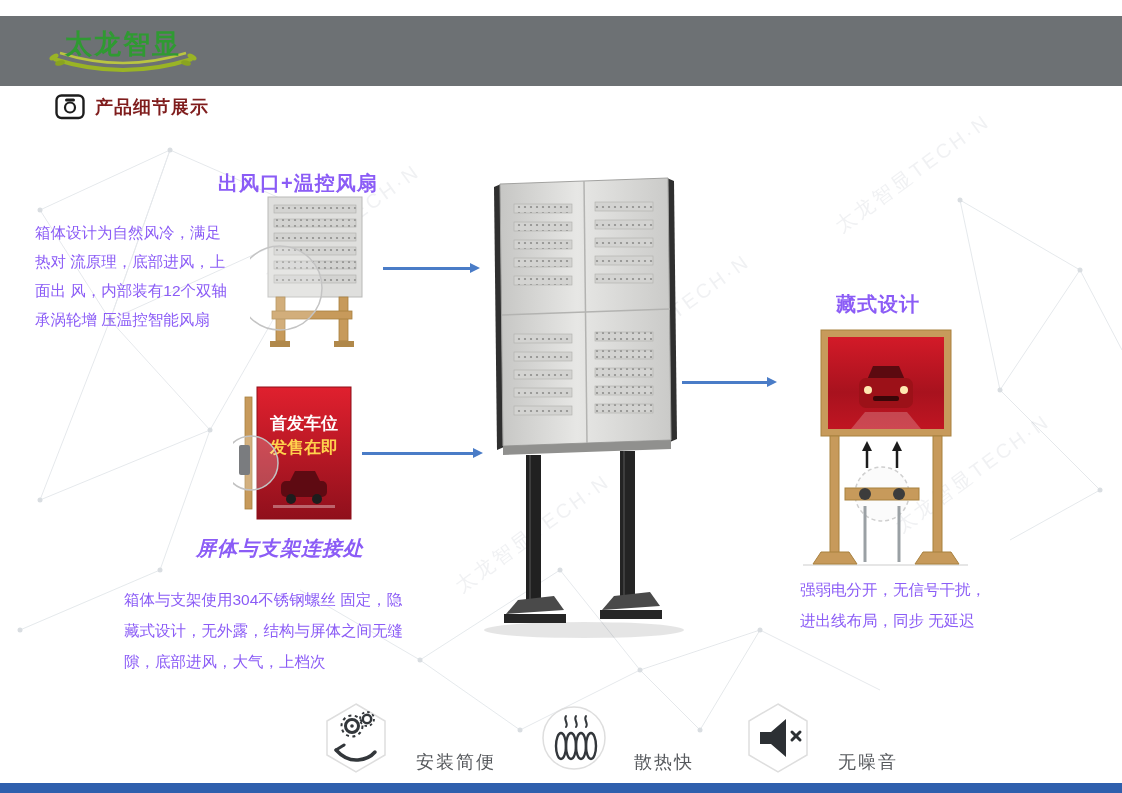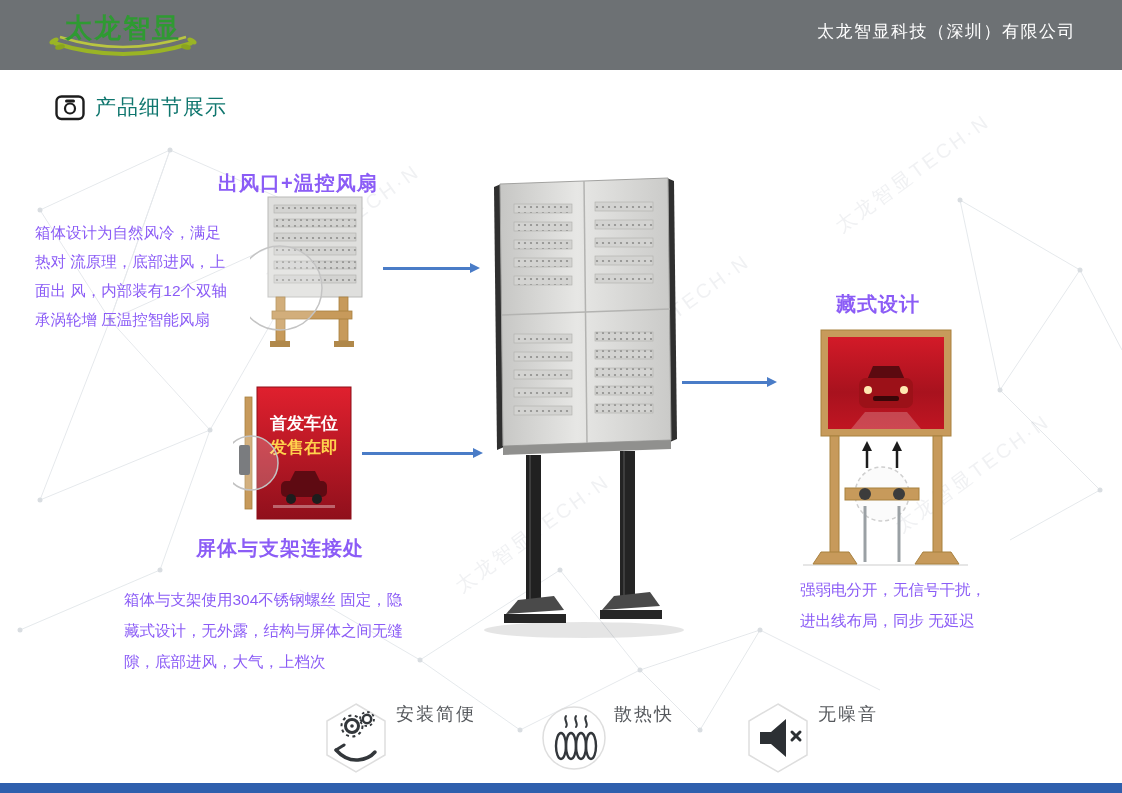--- a/index.html
+++ b/index.html
@@ -1,34 +1,34 @@
 <!DOCTYPE html>
 <html><head>
 <meta charset="utf-8">
 <style>
   * { box-sizing: border-box; margin: 0; padding: 0; }
   body { font-family: "Liberation Sans", "DejaVu Sans", sans-serif; background: #ffffff; }
   .slide { position: relative; width: 1122px; height: 793px; background: #ffffff; overflow: hidden; }
 
-  .header { position: absolute; top: 0; left: 0; right: 0; height: 70px; background: #6d7174;
+  .header { position: absolute; top: 16px; left: 0; right: 0; height: 70px; background: #6d7174;
             display: flex; align-items: center; justify-content: space-between; padding: 0 46px 8px 36px; z-index: 6; }
   .company { color: #ffffff; font-size: 17px; letter-spacing: 1.5px; font-weight: 500; }
 
   .bg-pattern { position: absolute; top: 70px; left: 0; z-index: 0; }
   .watermark { position: absolute; z-index: 0; font-size: 20px; color: rgba(105,120,135,0.10);
                transform: rotate(-36deg); letter-spacing: 3px; white-space: nowrap; }
   .wm1 { left: 250px; top: 210px; } .wm2 { left: 580px; top: 300px; } .wm3 { left: 820px; top: 160px; }
   .wm4 { left: 440px; top: 520px; } .wm5 { left: 880px; top: 460px; }
 
   .title-row { position: absolute; top: 93px; left: 55px; display: flex; align-items: center; gap: 10px; z-index: 2; }
-  .page-title { font-size: 21px; font-weight: normal; color: #0f766e; letter-spacing: 1px; }
+  .page-title { font-size: 18px; font-weight: bold; color: #7f1d1d; letter-spacing: 1px; }
 
   .sec-title { position: absolute; font-size: 20px; font-weight: 600; color: #8b5cf6; letter-spacing: 1px; z-index: 2; }
   .vent-title { left: 218px; top: 170px; }
-  .bracket-title { left: 196px; top: 535px; }
+  .bracket-title { left: 196px; top: 535px; font-style: italic; }
   .wiring-title { left: 812px; top: 291px; width: 132px; text-align: center; }
 
   .para { position: absolute; font-size: 15.5px; color: #8b5cf6; z-index: 2; }
   .para span { display: block; }
   .vent-para { left: 35px; top: 218px; line-height: 29px; width: 245px; }
   .bracket-para { left: 124px; top: 584px; line-height: 31px; width: 305px; }
   .wiring-para { left: 788px; top: 574px; line-height: 31px; width: 285px; margin-left: 12px; }
 
   .img { position: absolute; z-index: 1; }
   .vent-img { left: 250px; top: 193px; }
@@ -36,21 +36,21 @@
   .product-img { left: 468px; top: 168px; }
   .wiring-img { left: 793px; top: 326px; }
 
   .arrow { position: absolute; height: 2.5px; background: #4a7cc7; z-index: 2; }
   .arrow::after { content: ""; position: absolute; right: -9px; top: 50%; transform: translateY(-50%);
                   border-left: 10px solid #4a7cc7; border-top: 5.5px solid transparent; border-bottom: 5.5px solid transparent; }
   .a1 { left: 383px; top: 267px; width: 88px; }
   .a2 { left: 362px; top: 452px; width: 112px; }
   .a3 { left: 682px; top: 381px; width: 86px; }
 
-  .feature { position: absolute; display: flex; align-items: flex-start; gap: 4px; z-index: 2; }
+  .feature { position: absolute; display: flex; align-items: flex-end; gap: 24px; z-index: 2; }
   .f1 { left: 320px; top: 702px; } .f2 { left: 538px; top: 702px; } .f3 { left: 742px; top: 702px; }
   .feature-label { font-size: 18px; color: #56595d; letter-spacing: 2px; }
 
   .footer-bar { position: absolute; left: 0; right: 0; bottom: 0; height: 10px; background: #2f5fad; z-index: 6; }
 </style>
 </head>
 <body>
 
 <div class="slide">
 
@@ -80,21 +80,20 @@
   <header class="header">
     <svg class="logo" width="175" height="56" viewBox="0 0 175 56">
       <path d="M18,40 Q87,62 156,40" stroke="#9ab425" stroke-width="4" fill="none"></path>
       <path d="M24,34 Q87,54 150,34" stroke="#c2ce3c" stroke-width="2.5" fill="none" opacity="0.9"></path>
       <ellipse cx="18" cy="38" rx="5" ry="2.5" fill="#9ab425" transform="rotate(-30 18 38)"></ellipse>
       <ellipse cx="24" cy="44" rx="5" ry="2.5" fill="#8aa41f" transform="rotate(-15 24 44)"></ellipse>
       <ellipse cx="156" cy="38" rx="5" ry="2.5" fill="#9ab425" transform="rotate(30 156 38)"></ellipse>
       <ellipse cx="150" cy="44" rx="5" ry="2.5" fill="#8aa41f" transform="rotate(15 150 44)"></ellipse>
       <text x="87" y="34" text-anchor="middle" font-size="27" font-weight="bold" fill="#2f9a32" letter-spacing="2">太龙智显</text>
     </svg>
-    <div class="company">太龙智显科技（深圳）有限公司</div>
   </header>
 
   <svg class="bg-pattern" width="1122" height="713" viewBox="0 0 1122 713">
     <g stroke="#dfe3e7" stroke-width="1" fill="none" opacity="0.8">
       <path d="M40,140 L170,80 L110,250 Z"></path>
       <path d="M170,80 L330,150 L110,250 Z"></path>
       <path d="M110,250 L40,430 L210,360 Z"></path>
       <path d="M330,150 L210,360"></path>
       <path d="M20,560 L160,500 L210,360"></path>
       <path d="M300,520 L420,590 L560,500 L640,600 L520,660 L420,590"></path>

